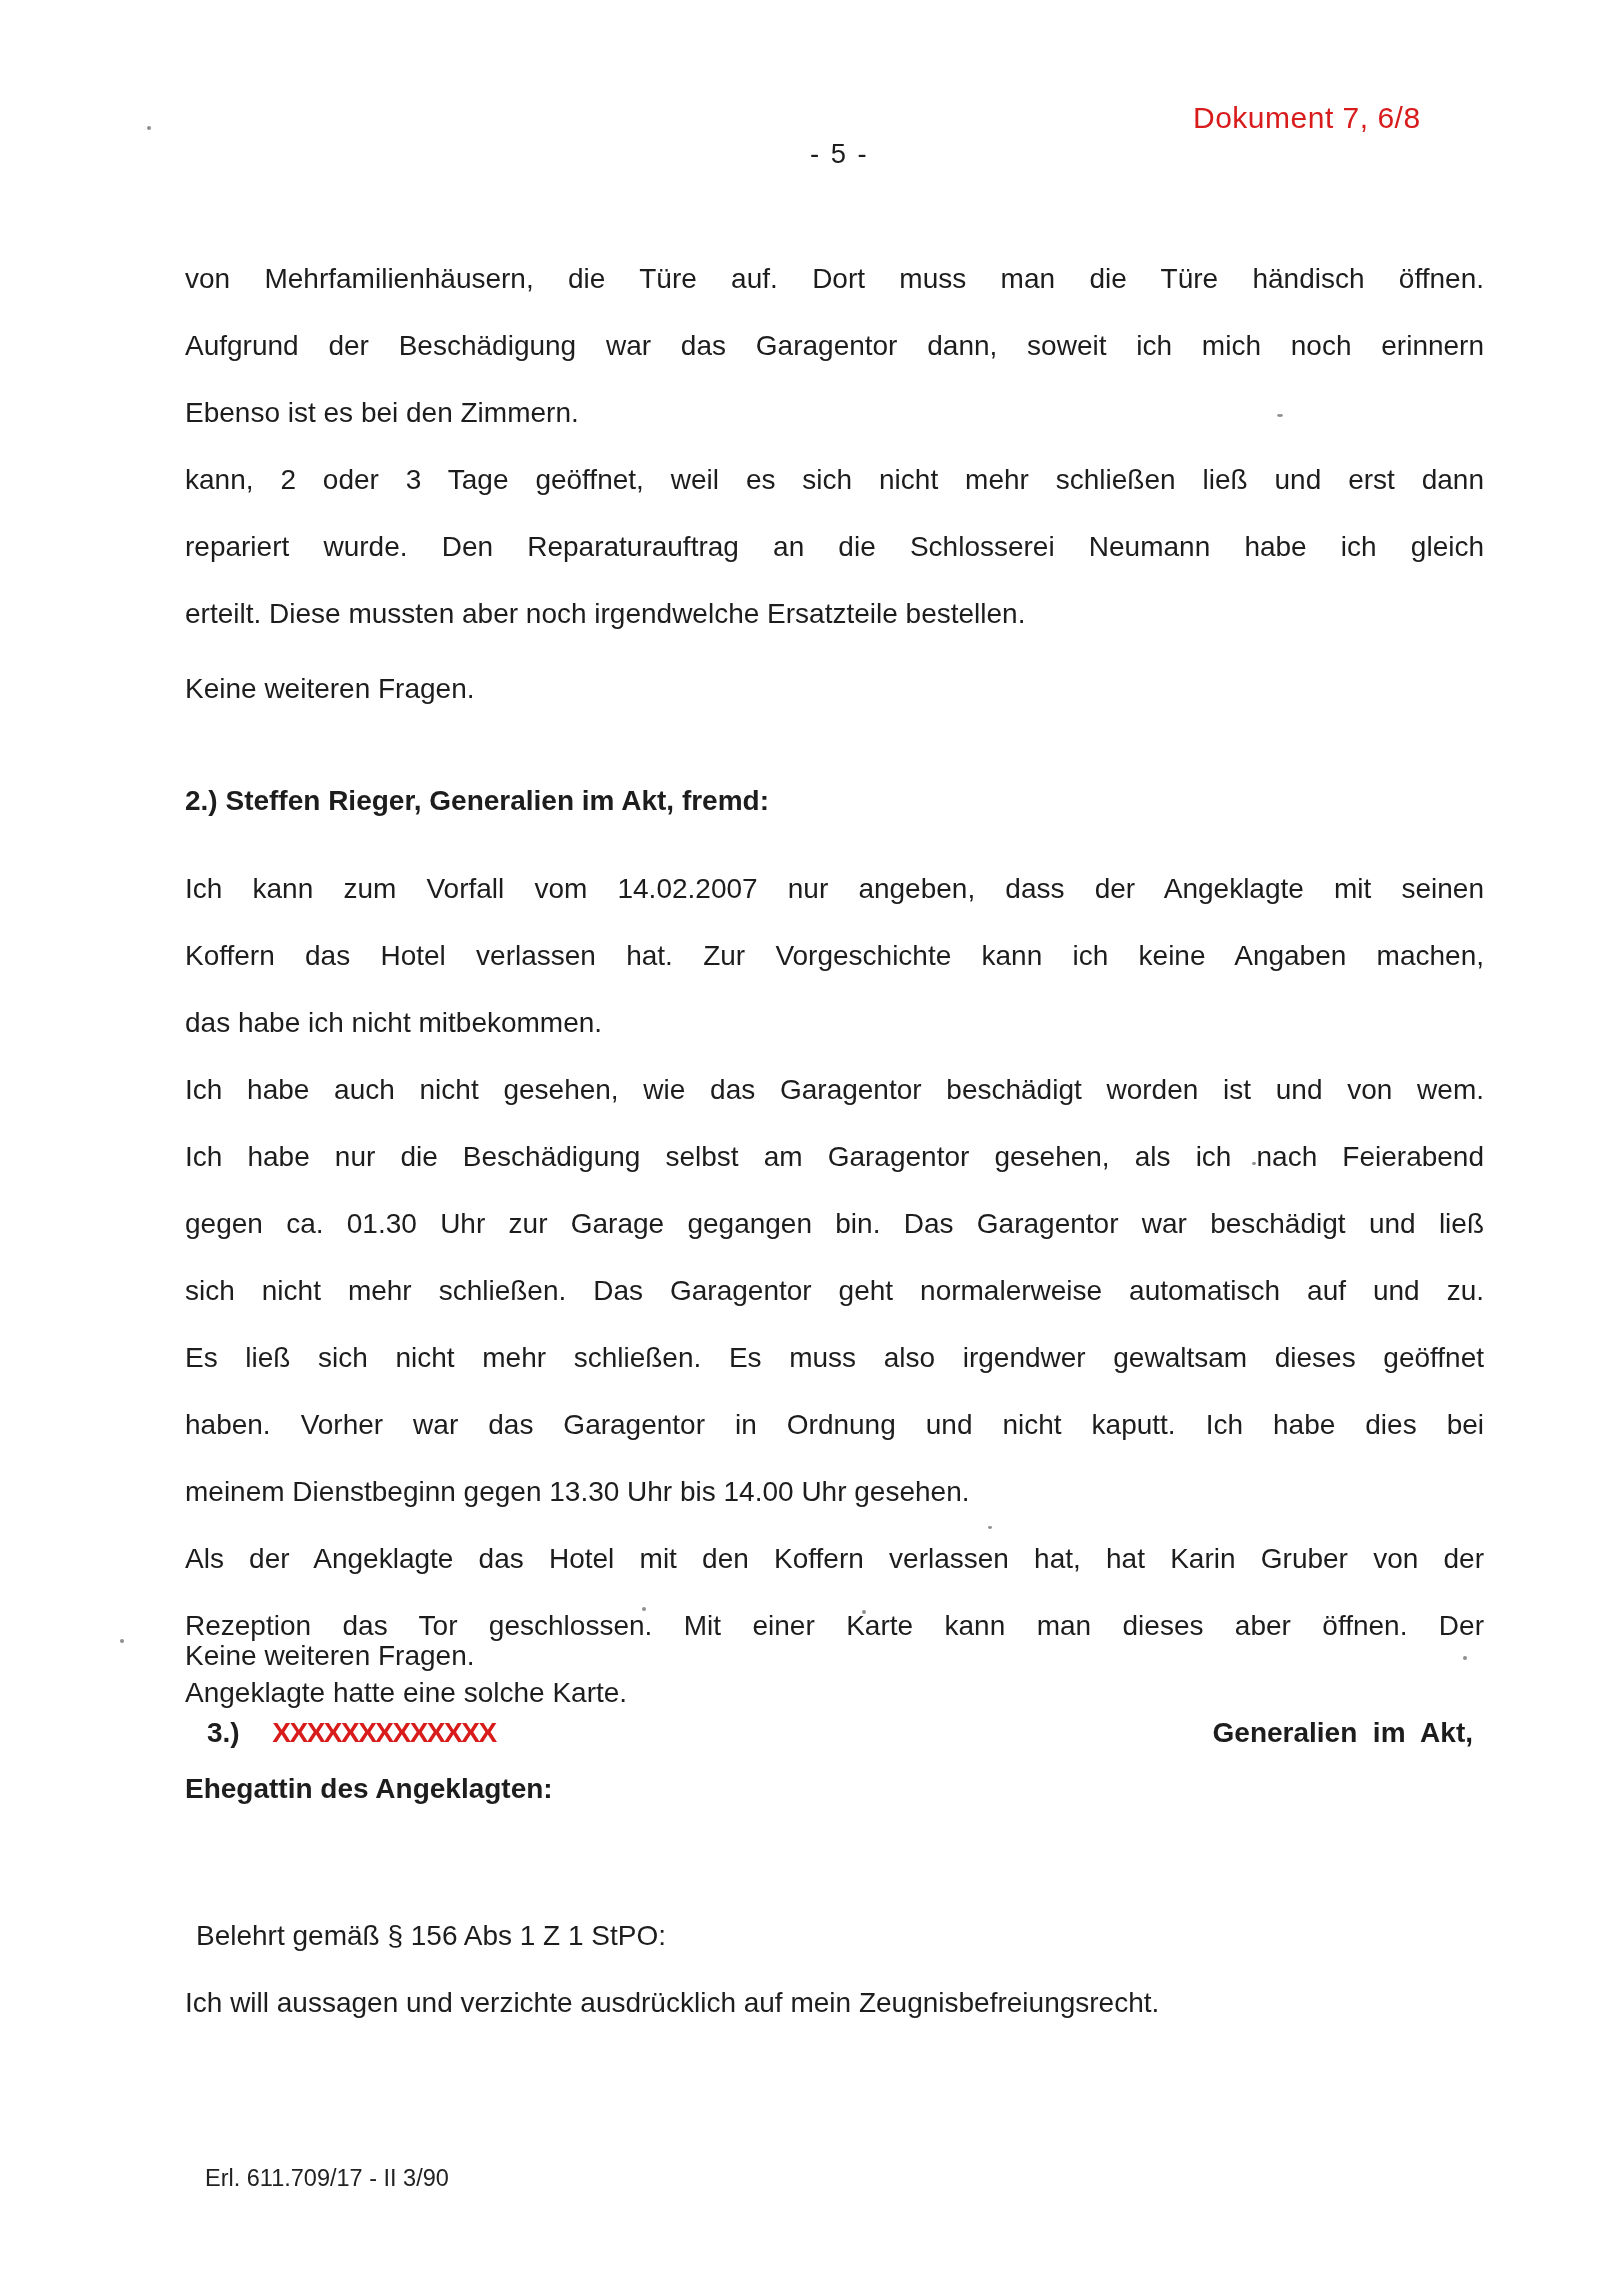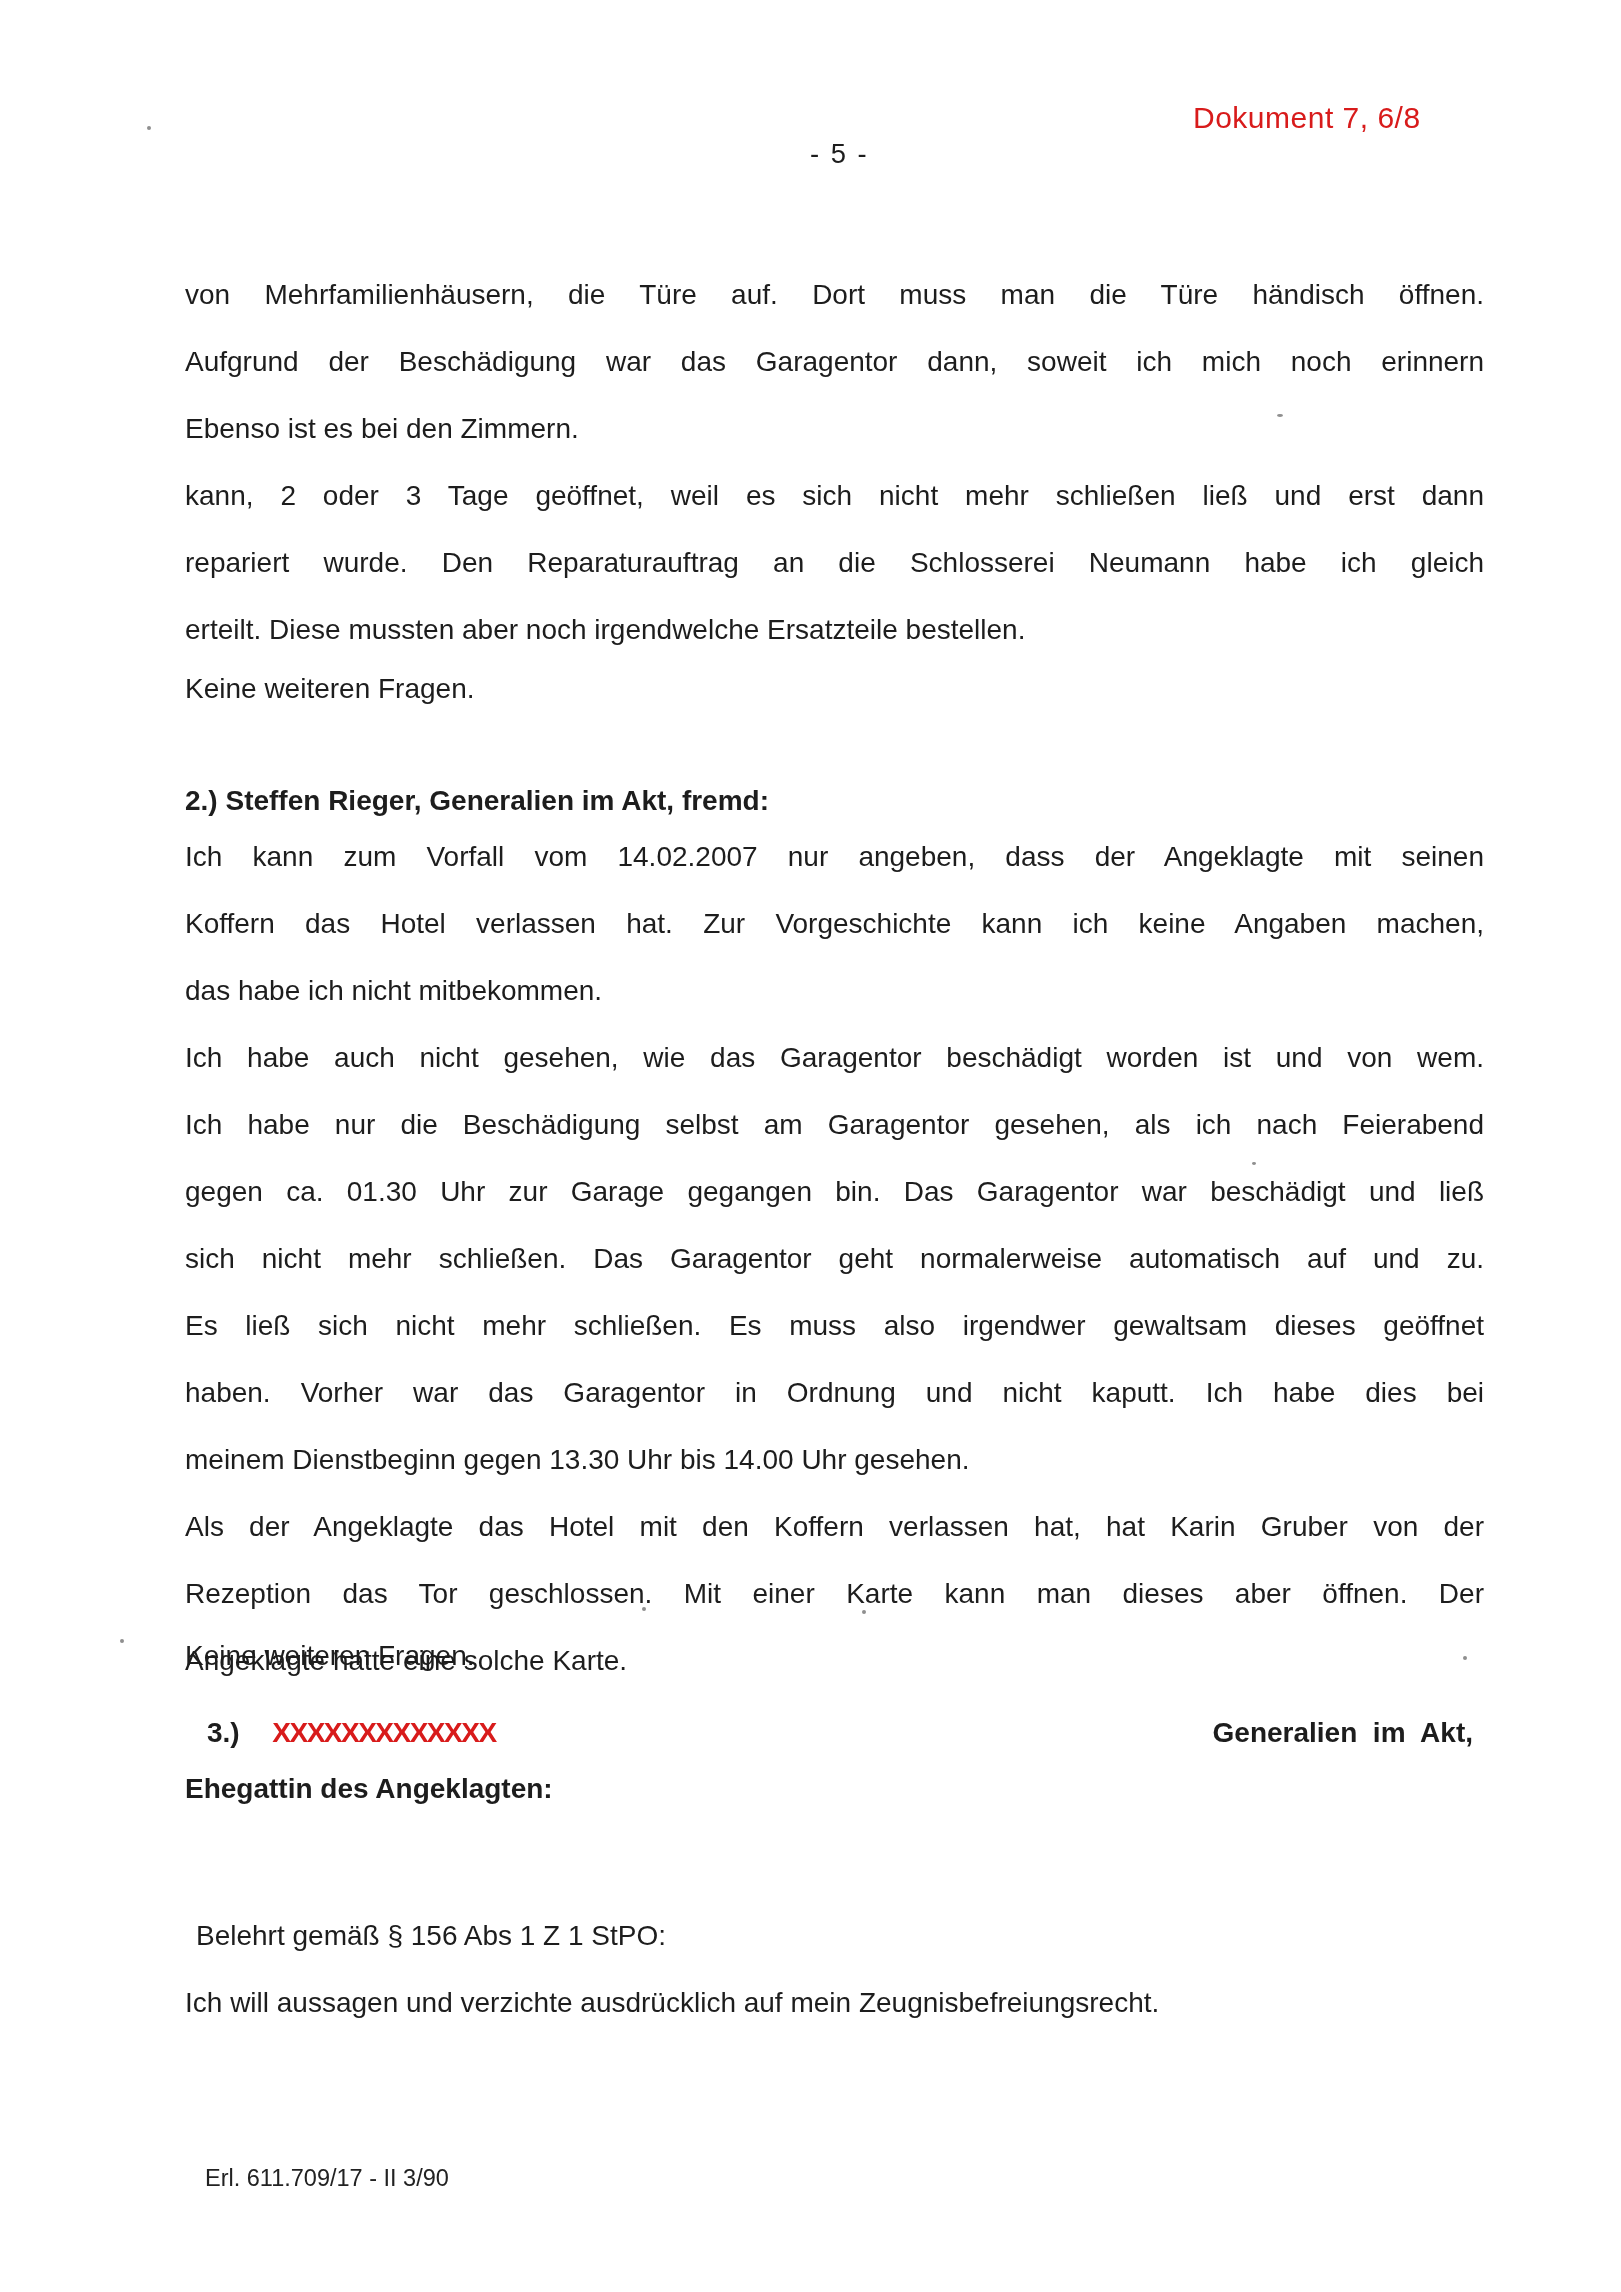--- a/index.html
+++ b/index.html
@@ -91,38 +91,38 @@
   }
 </style>
 </head>
 <body>
 
 <div class="page">
 
   <div class="doc-ref">Dokument 7, 6/8</div>
   <div class="page-number">- 5 -</div>
 
-  <div class="textblock" style="top:212px">
+  <div class="textblock" style="top:196px">
     <div class="line just">von Mehrfamilienhäusern, die Türe auf. Dort muss man die Türe händisch öffnen.</div>
     <div class="line just">Aufgrund der Beschädigung war das Garagentor dann, soweit ich mich noch erinnern</div>
     <div class="line">Ebenso ist es bei den Zimmern.</div>
     <div class="line just">kann, 2 oder 3 Tage geöffnet, weil es sich nicht mehr schließen ließ und erst dann</div>
     <div class="line just">repariert wurde. Den Reparaturauftrag an die Schlosserei Neumann habe ich gleich</div>
     <div class="line">erteilt. Diese mussten aber noch irgendwelche Ersatzteile bestellen.</div>
   </div>
 
   <div class="textblock" style="top:606px">
     <div class="line">Keine weiteren Fragen.</div>
   </div>
 
   <div class="textblock" style="top:718px">
     <div class="line heading">2.) Steffen Rieger, Generalien im Akt, fremd:</div>
   </div>
 
-  <div class="textblock" style="top:774px">
+  <div class="textblock" style="top:806px">
     <div class="line just">Ich kann zum Vorfall vom 14.02.2007 nur angeben, dass der Angeklagte mit seinen</div>
     <div class="line just">Koffern das Hotel verlassen hat. Zur Vorgeschichte kann ich keine Angaben machen,</div>
     <div class="line">das habe ich nicht mitbekommen.</div>
     <div class="line just">Ich habe auch nicht gesehen, wie das Garagentor beschädigt worden ist und von wem.</div>
     <div class="line just">Ich habe nur die Beschädigung selbst am Garagentor gesehen, als ich nach Feierabend</div>
     <div class="line just">gegen ca. 01.30 Uhr zur Garage gegangen bin. Das Garagentor war beschädigt und ließ</div>
     <div class="line just">sich nicht mehr schließen. Das Garagentor geht normalerweise automatisch auf und zu.</div>
     <div class="line just">Es ließ sich nicht mehr schließen. Es muss also irgendwer gewaltsam dieses geöffnet</div>
     <div class="line just">haben. Vorher war das Garagentor in Ordnung und nicht kaputt. Ich habe dies bei</div>
     <div class="line">meinem Dienstbeginn gegen 13.30 Uhr bis 14.00 Uhr gesehen.</div>

